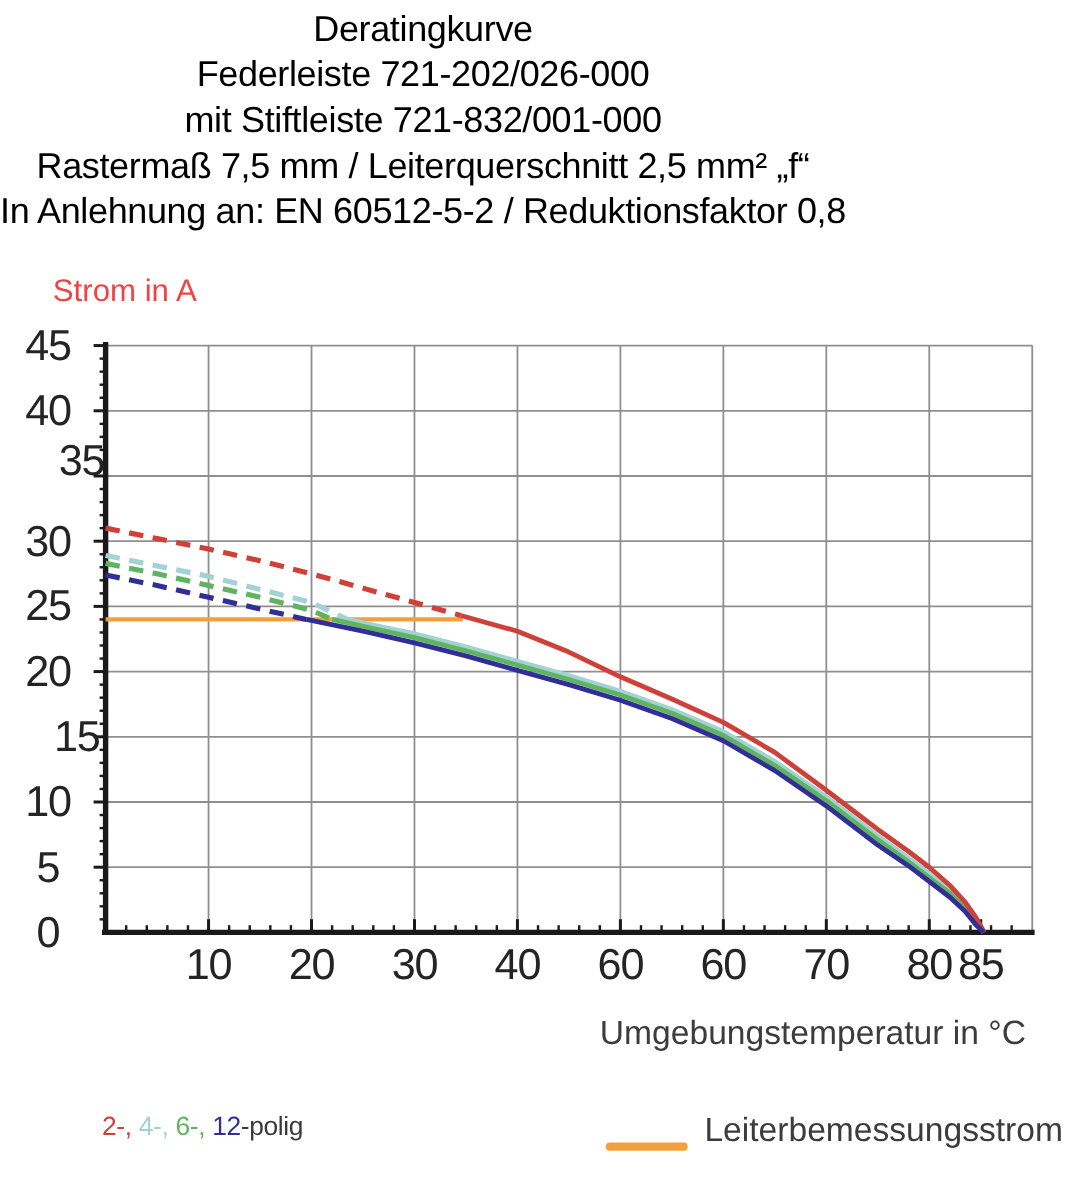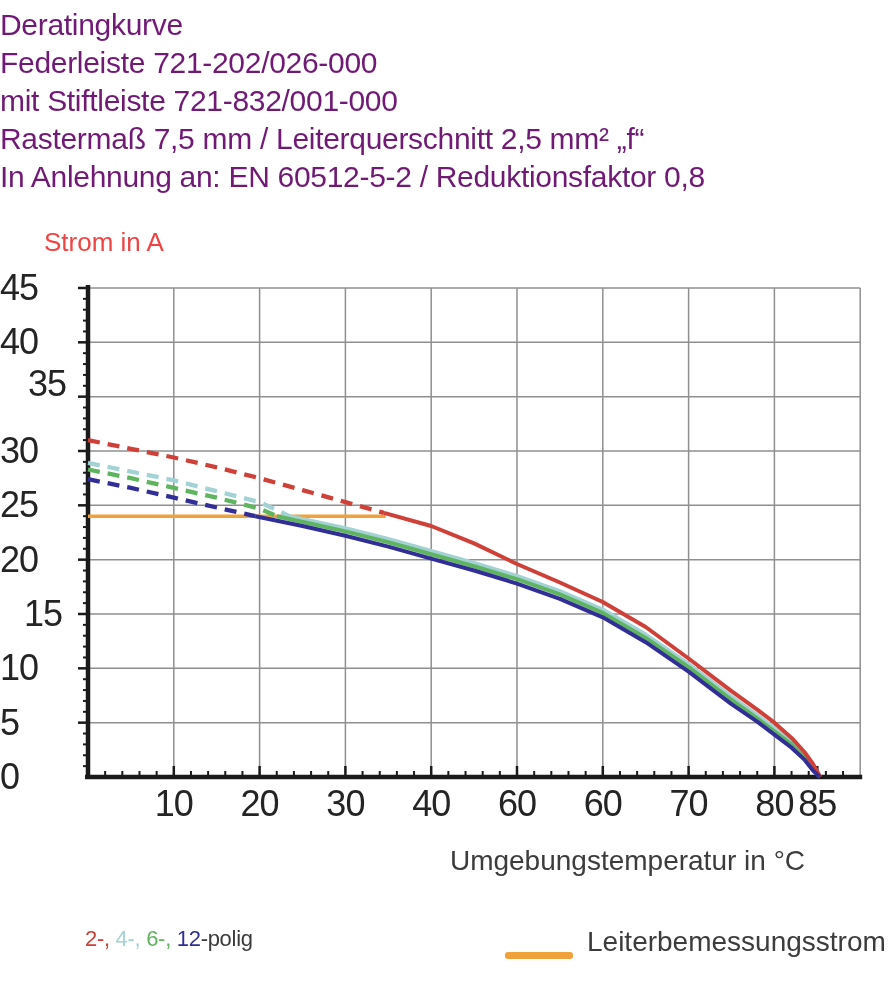--- a/index.html
+++ b/index.html
@@ -6,43 +6,43 @@
   .page{
     position:relative;
     width:891px;height:1000px;
     background:#ffffff;
     font-family:"Liberation Sans", sans-serif;
     color:#343434;
     overflow:hidden;
   }
   .title-block{
     position:absolute;top:6px;left:0;width:705px;
-    text-align:left;
+    text-align:center;
     font-size:30px;line-height:38px;
-    color:#701a75;
+    color:#000000;
     letter-spacing:-0.3px;
     white-space:nowrap;
   }
   .y-axis-title{
     position:absolute;left:44px;top:227px;
     font-size:26px;color:#ef4444;
   }
   .plot-svg{position:absolute;left:0;top:0;}
   .tick-layer{position:absolute;left:0;top:0;width:891px;height:1000px;pointer-events:none;}
   .ytick{
-    position:absolute;left:0;width:80px;text-align:left;
+    position:absolute;left:0;width:80px;text-align:center;
     font-size:36px;color:#242424;letter-spacing:-1px;
   }
   .xtick{
     position:absolute;width:80px;text-align:center;top:783px;
     font-size:36px;color:#242424;letter-spacing:-1px;
   }
   .x-axis-title{
     position:absolute;left:400px;top:845px;width:455px;
-    text-align:center;font-size:28px;color:#3c3c3c;
+    text-align:right;font-size:28px;color:#3c3c3c;
   }
   .legend-poles{
     position:absolute;left:85px;top:926px;
     font-size:22px;letter-spacing:-0.3px;white-space:nowrap;
   }
   .legend-rated{
     position:absolute;left:505px;top:926px;
     font-size:28px;color:#3c3c3c;white-space:nowrap;
     display:flex;align-items:flex-end;
   }

